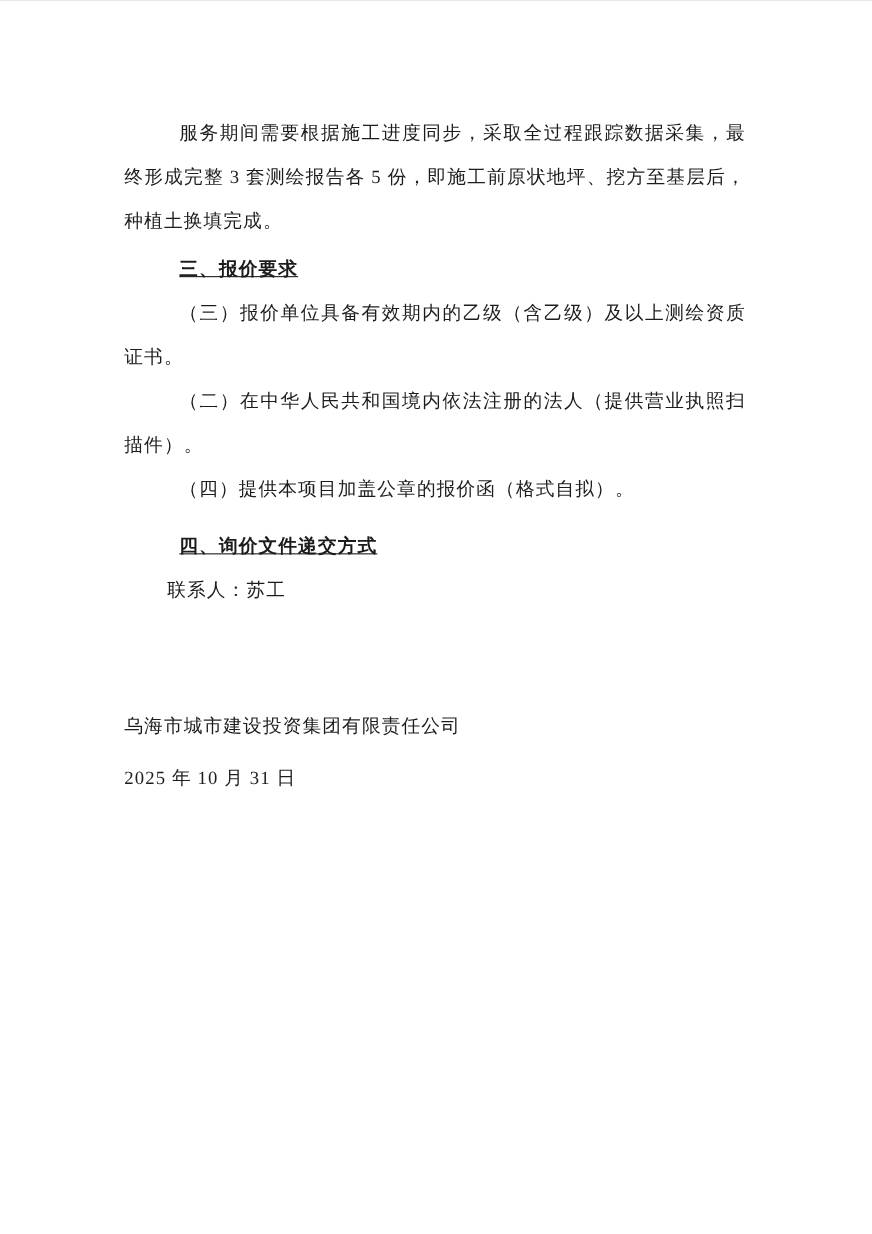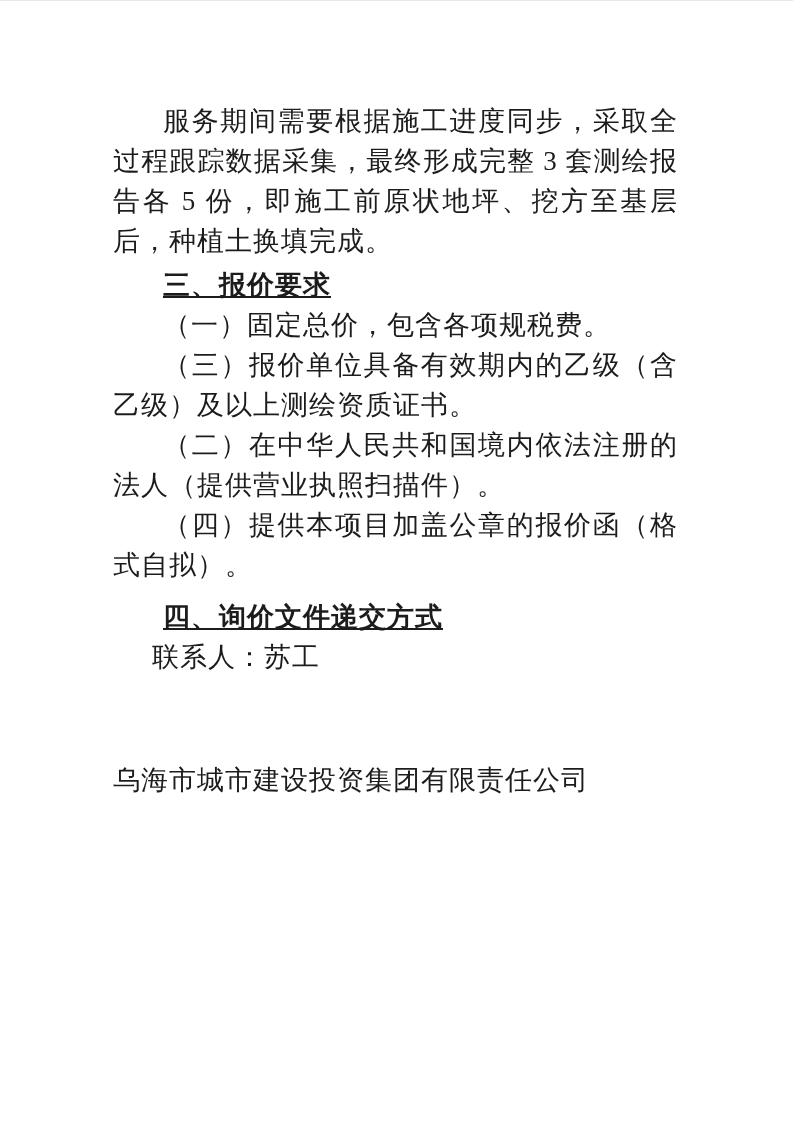--- a/index.html
+++ b/index.html
@@ -15,21 +15,21 @@
     background: #ffffff;
     color: #1c1c1c;
     box-sizing: border-box;
     padding: 100px 115px 0 113px;
     font-family: "Liberation Serif", "DejaVu Serif", serif;
     overflow: hidden;
     border-top: 1px solid #e8e8e8;
   }
   .page p {
     margin: 0;
-    font-size: 27px;
+    font-size: 17px;
     line-height: 40px;
     letter-spacing: 1px;
     text-align: justify;
   }
   .indent {
     text-indent: 50px;
   }
   .heading {
     font-weight: bold;
     font-size: 22px;
@@ -60,30 +60,30 @@
 </style>
 </head>
 <body>
 
 <div class="page">
 
   <p class="indent">服务期间需要根据施工进度同步，采取全过程跟踪数据采集，最终形成完整 3 套测绘报告各 5 份，即施工前原状地坪、挖方至基层后，种植土换填完成。</p>
 
   <p class="indent heading heading-three">三、报价要求</p>
 
-  <p class="indent">（一）固定总价，包含各项规税费。</p>
 
   <p class="indent">（三）报价单位具备有效期内的乙级（含乙级）及以上测绘资质证书。</p>
 
   <p class="indent">（二）在中华人民共和国境内依法注册的法人（提供营业执照扫描件）。</p>
 
   <p class="indent">（四）提供本项目加盖公章的报价函（格式自拟）。</p>
 
   <p class="indent heading heading-four">四、询价文件递交方式</p>
 
 
 
   <p class="contact-line"><span>联系人：</span><span>苏工</span></p>
 
   <p class="signature signature-company">乌海市城市建设投资集团有限责任公司</p>
 
+  <p class="signature signature-date">2025 年 10 月 31 日</p>
 
 </div>
 
 </body></html>

